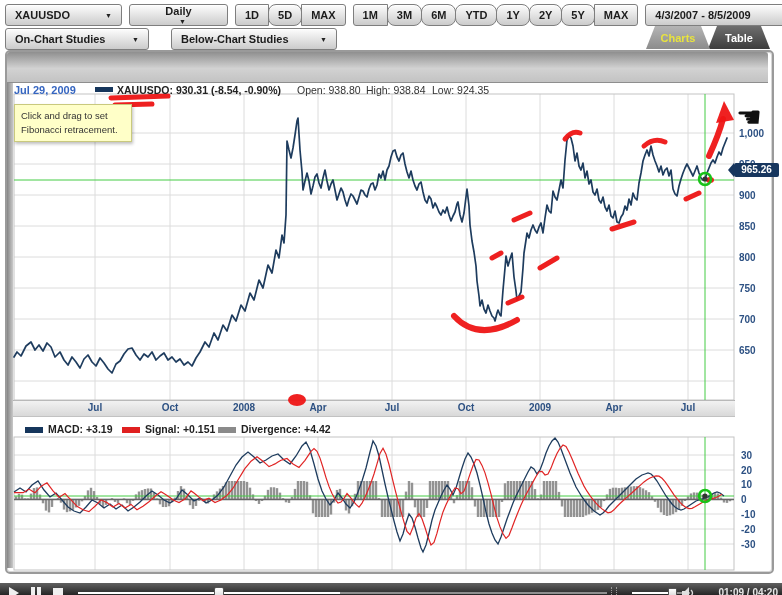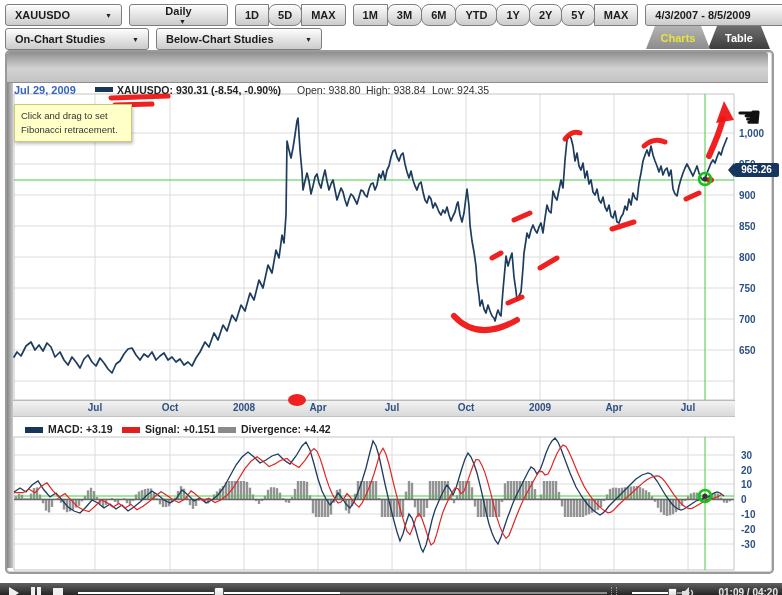--- a/index.html
+++ b/index.html
@@ -1,20 +1,20 @@
 <!DOCTYPE html>
 <html><head>
 <meta charset="utf-8">
 <style>
   html,body{margin:0;padding:0;background:#fff;font-family:"Liberation Sans",sans-serif;}
   .page{position:relative;width:782px;height:595px;background:#fff;overflow:hidden;outline:1px solid #d5d5d5;}
   .abs{position:absolute;}
   
   .row1{position:absolute;left:5px;top:4px;display:flex;gap:7px;align-items:center;z-index:4;}
-  .row2{position:absolute;left:5px;top:28px;display:flex;gap:7px;align-items:flex-start;z-index:4;}
+  .row2{position:absolute;left:5px;top:28px;display:flex;gap:22px;align-items:flex-start;z-index:4;}
   .tbtn{height:20px;padding:0 9px;display:flex;align-items:center;justify-content:center;
         background:linear-gradient(#fdfdfd,#cbcbcb);border:1px solid #7e7e7e;border-radius:3px;
         font:bold 11px "Liberation Sans",sans-serif;color:#1c1c1c;box-shadow:inset 0 1px 0 #fff;white-space:nowrap;}
   .grp{display:flex;}
   .grp .tbtn{border-radius:8px;margin-left:-1px;}
   .grp .tbtn:first-child{border-radius:3px 0 0 3px;margin-left:0;}
   .grp .tbtn:last-child{border-radius:0 3px 3px 0;}
   .dd{justify-content:space-between;}
   .dd .arr{font-size:7px;color:#222;margin-left:8px;}
   .tab{position:absolute;top:26px;height:23px;display:flex;align-items:center;justify-content:center;

